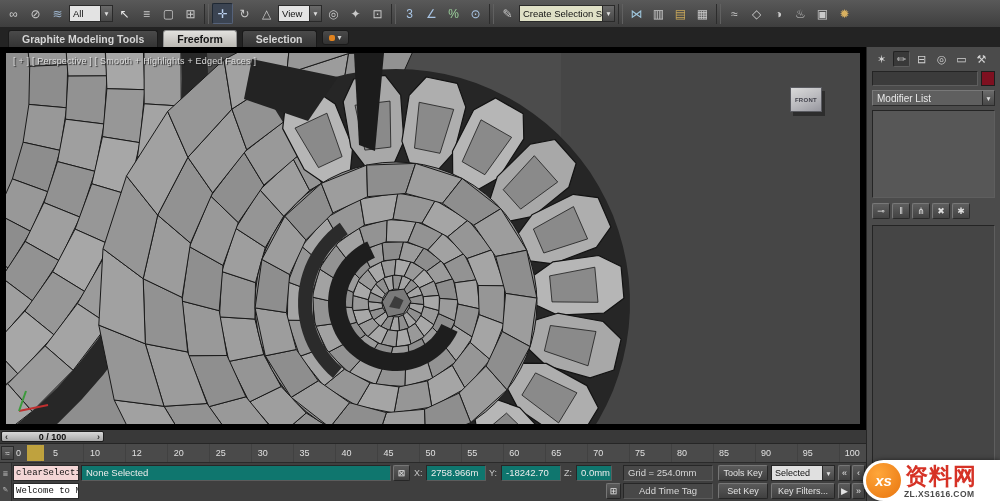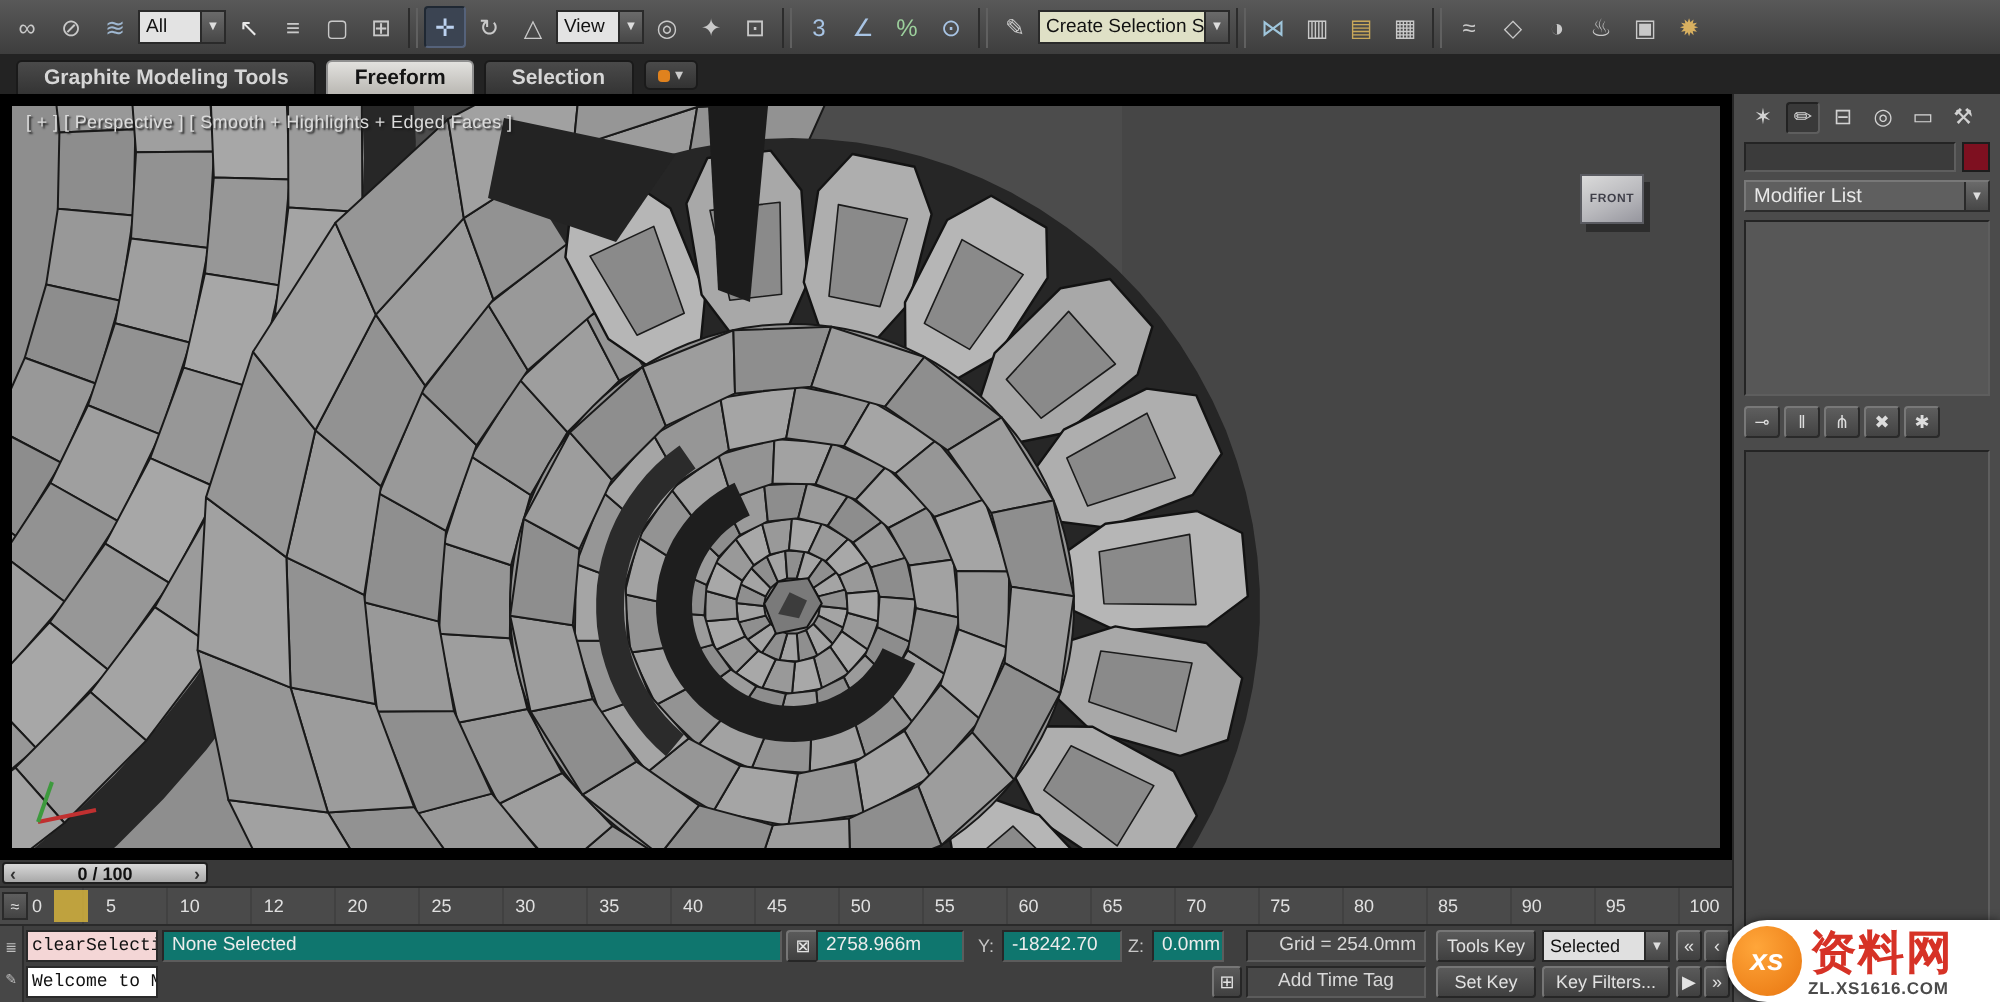--- a/index.html
+++ b/index.html
@@ -459,27 +459,27 @@
     </div>
 
   <div class="sb-box" style="left:13px;top:2px;width:66px;background:#f4d6d6">clearSelection</div>
   <div class="sb-box" style="left:13px;top:20px;width:66px;background:#ffffff"><span>Welcome to MAX!</span></div>
 
   <div class="sb-sunken sb-dark" style="left:81px;top:2px;width:310px">None Selected</div>
 
   <div class="sb-btn" style="left:393px;top:2px;width:17px">⊠</div>
 
   <span class="sb-label" style="left:414px;top:2px">X:</span>
-  <div class="sb-sunken sb-dark" style="left:408px;top:2px;width:74px">2758.966m</div>
+  <div class="sb-sunken sb-dark" style="left:426px;top:2px;width:60px">2758.966m</div>
   <span class="sb-label" style="left:489px;top:2px">Y:</span>
   <div class="sb-sunken sb-dark" style="left:501px;top:2px;width:60px">-18242.70</div>
   <span class="sb-label" style="left:564px;top:2px">Z:</span>
   <div class="sb-sunken sb-dark" style="left:576px;top:2px;width:36px">0.0mm</div>
 
-  <div class="sb-sunken" style="left:623px;top:2px;width:90px;text-align:right">Grid = 254.0mm</div>
+  <div class="sb-sunken" style="left:623px;top:2px;width:90px;text-align:left">Grid = 254.0mm</div>
 
   <div class="sb-btn" style="left:606px;top:20px;width:15px">⊞</div>
   <div class="sb-sunken" style="left:623px;top:20px;width:90px;text-align:center">Add Time Tag</div>
 
   <div class="sb-btn" style="left:718px;top:2px;width:50px">Tools Key</div>
   <div class="sb-btn" style="left:718px;top:20px;width:50px">Set Key</div>
 
   <div class="sb-combo" style="left:771px;top:2px;width:64px">
     <span>Selected</span>
     <span class="combo-arrow">▼</span>

